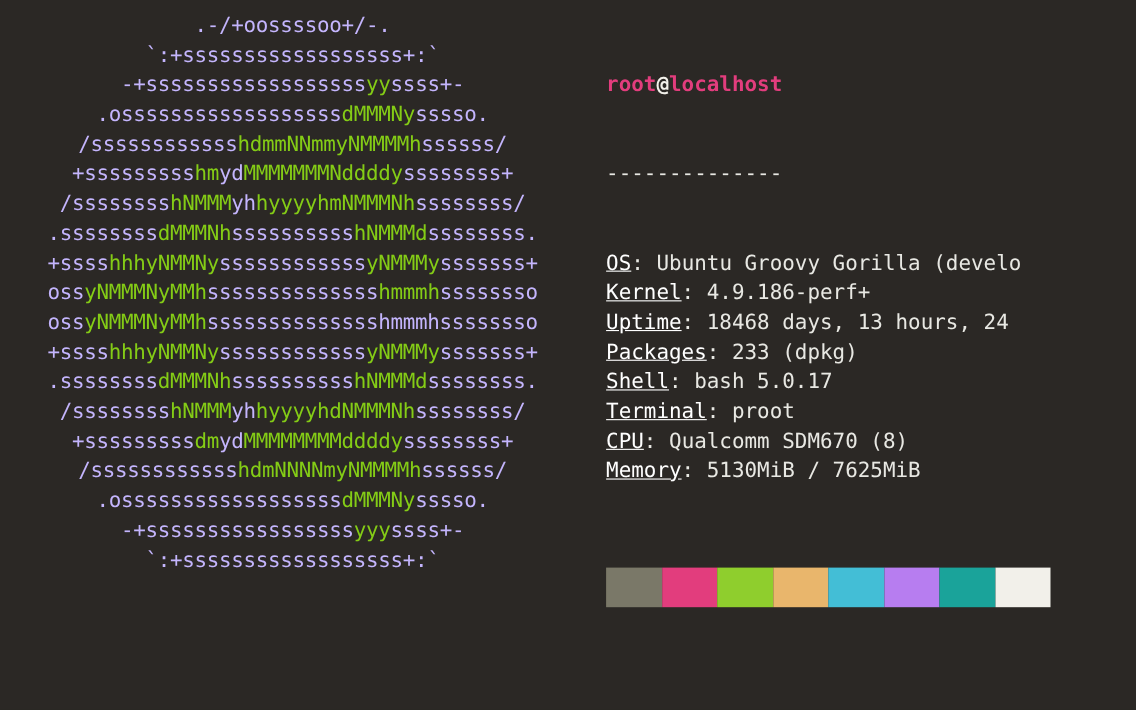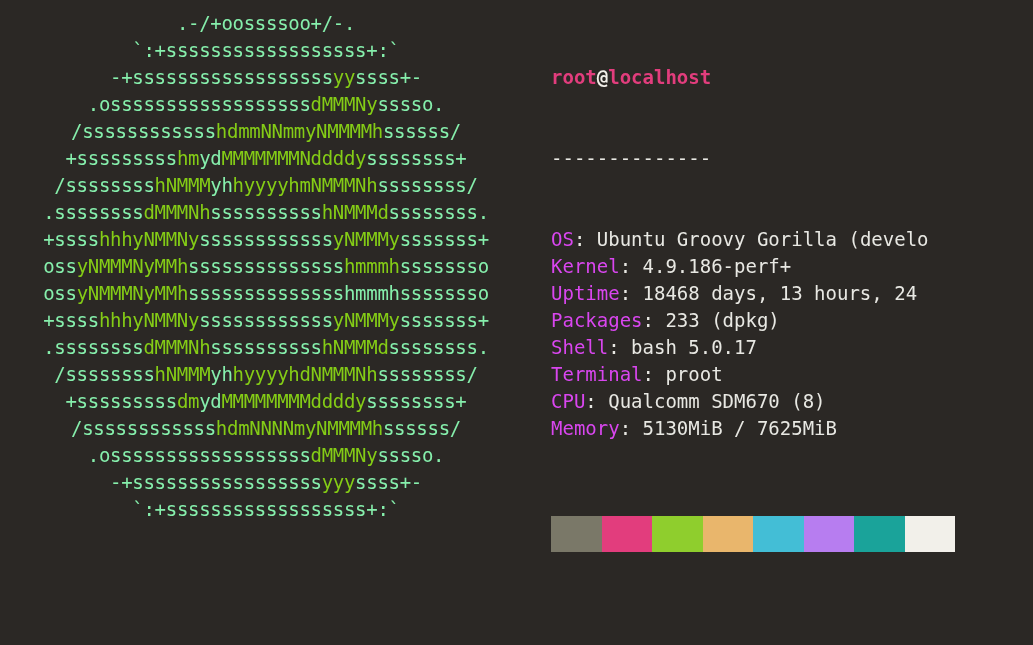--- a/index.html
+++ b/index.html
@@ -25,23 +25,23 @@
   .right {
     padding: 10px 0 0 25px;
     flex: 1;
   }
   .ascii-line {
     text-align: center;
     white-space: nowrap;
     font-stretch: semi-condensed;
     letter-spacing: -0.3px;
   }
-  .p { color: #86efac; }  
+  .p { color: #c4b5fd; }  
   .w { color: #84cc16; }  
-  .lbl { color: #d946ef; }
+  .lbl { color: #ffffff; text-decoration: underline; }
   .val { color: #e8e8e3; }
   .user { color: #e23d7d; font-weight: bold; }
   .at { color: #f2f0ea; font-weight: bold; }
   .host { color: #e23d7d; font-weight: bold; }
   .divider { color: #e8e8e3; }
   .swatches {
     display: flex;
     margin-top: 20px;
   }
   .sw {

